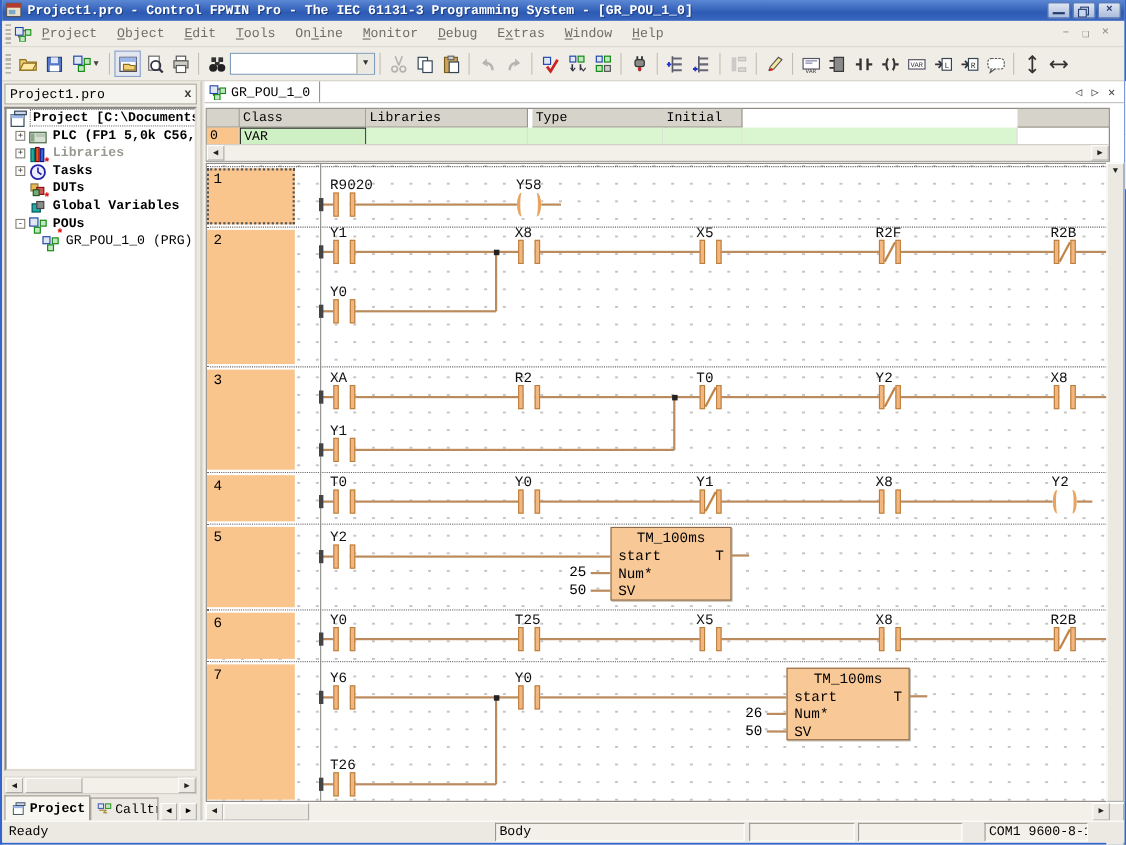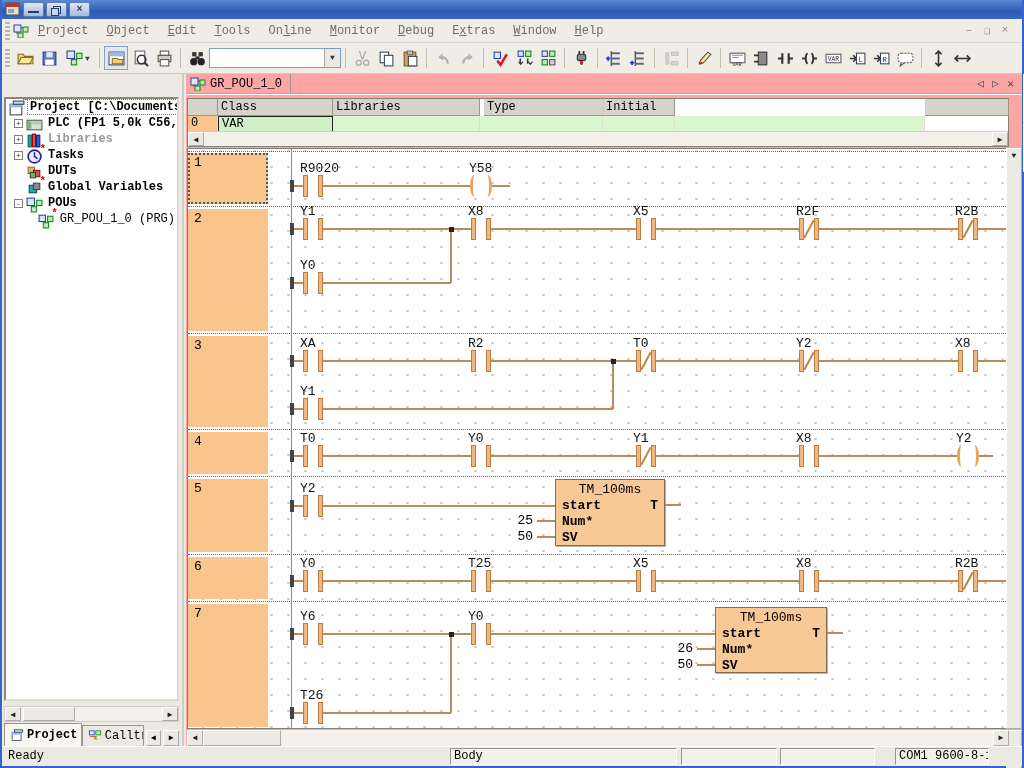--- a/index.html
+++ b/index.html
@@ -51,21 +51,21 @@
   #tree-hscroll { position:absolute; left:2px; right:3px; bottom:24px; height:16px; background:#f2f0e9; border:1px solid #cfccc2; display:flex; }
   .sb-btn { width:16px; height:100%; background:#ece9e2; border:1px outset #fff; font-size:8px; color:#222; text-align:center; line-height:14px; flex:none; }
   .sb-thumb { background:#ece9e2; border:1px outset #fff; }
   #bottom-tabs { position:absolute; left:2px; bottom:0; right:3px; height:23px; display:flex; align-items:flex-end; }
   .btab { display:flex; align-items:center; height:21px; border:1px solid #9a968c; border-bottom:none; background:#ece9e2; padding:0 5px; font-size:12px; white-space:nowrap; overflow:hidden; }
   .btab.active { background:#f8f6f0; font-weight:bold; height:23px; }
   .btab svg { margin-right:3px; flex:none; }
   .tab-arr { width:16px; height:16px; margin-left:2px; background:#ece9e2; border:1px outset #fff; font-size:8px; text-align:center; line-height:14px; }
 
   
-  #editor { position:absolute; left:184px; top:74px; right:0; bottom:20px; background:#fca5a5; }
+  #editor { position:absolute; left:184px; top:74px; right:0; bottom:20px; background:#ffffff; }
   #editor-tabbar { position:absolute; left:0; top:0; right:0; height:21px; display:flex; align-items:center; border-bottom:2px groove #fff; }
   #editor-tab { display:flex; align-items:center; font-size:12px; padding:0 8px 0 4px; height:100%; border-right:1px solid #9a968c; }
   #editor-tab svg { margin-right:4px; }
   #editor-nav { margin-left:auto; display:flex; align-items:center; font-size:11px; color:#444; margin-right:4px; }
   #editor-nav span { width:15px; text-align:center; }
 
   
   #var-table { position:absolute; left:1px; top:24px; width:822px; height:49px; background:#fff; border:1px solid #848078; }
   .vt-head { position:absolute; top:0; height:17px; background:#d6d3ca; border-right:1px solid #9a968c; border-bottom:1px solid #9a968c; font-size:12px; padding:1px 3px; white-space:nowrap; overflow:hidden; }
   .vt-cell { position:absolute; top:17px; height:16px; font-size:12px; padding:0 3px; border-right:1px solid #e0ddd4; white-space:nowrap; }
@@ -85,41 +85,42 @@
   .jdot { position:absolute; width:5px; height:5px; background:#222; }
   .cbar { position:absolute; width:5px; height:22px; background:#f4b67f; border:1px solid #b97f3e; }
   .cpatch { position:absolute; height:8px; background:#fff; }
   .cslash { position:absolute; width:2px; height:20px; background:#c08448; transform:rotate(28deg); }
   .clabel { position:absolute; font-size:13px; color:#111; white-space:nowrap; }
   .paren { position:absolute; width:9px; height:22px; }
   .paren.l { border-left:3px solid #e8a35f; border-radius:50% 0 0 50% / 50% 0 0 50%; }
   .paren.r { border-right:3px solid #e8a35f; border-radius:0 50% 50% 0 / 0 50% 50% 0; }
   .fblock { position:absolute; background:#f8c896; border:1px solid #8a6a4a; box-shadow:1px 1px 0 #b9b4a8; }
   .fb-title { text-align:center; font-size:13px; padding-top:2px; }
-  .fb-row { position:absolute; left:6px; right:6px; font-size:13px; display:flex; justify-content:space-between; white-space:nowrap;font-weight:bold; }
+  .fb-row { position:absolute; left:6px; right:6px; font-size:13px; display:flex; justify-content:space-between; white-space:nowrap; }
   .fb-val { position:absolute; font-size:13px; text-align:right; }
   #ladder-vscroll { position:absolute; right:0; top:74px; width:16px; bottom:17px; background:#f2f0e9; }
   #ladder-hscroll { position:absolute; left:1px; bottom:0; width:822px; height:16px; background:#f2f0e9; display:flex; }
 
   
   #statusbar { position:absolute; left:0; bottom:0; width:100%; height:20px; background:#ece9e2; border-top:1px solid #fff; font-size:12px; }
   #status-ready { position:absolute; left:6px; top:2px; }
   .status-box { position:absolute; top:1px; height:17px; border:1px solid; border-color:#9a968c #fff #fff #9a968c; background:#f2f0e9; padding:0 3px; font-size:12px; white-space:nowrap; overflow:hidden; }
 </style>
 </head>
 <body>
 
 <div id="window">
 
   <div id="titlebar">
     <svg width="16" height="15">
         <rect x="1" y="1" width="13" height="12" fill="#e8e0c8" stroke="#555"></rect>
         <rect x="1" y="1" width="13" height="4" fill="#b23b2e"></rect>
         <rect x="3" y="7" width="6" height="4" fill="#7da8c8"></rect>
       </svg>
+    <span id="title-text">Project1.pro - Control FPWIN Pro - The IEC 61131-3 Programming System - [GR_POU_1_0]</span>
     <div class="wbtn">
         <span class="bar"></span>
       </div>
     <div class="wbtn">
         <span class="sq"></span>
         <span class="sq2"></span>
       </div>
     <div class="wbtn">×</div>
   </div>
 
@@ -364,20 +365,24 @@
         </svg>
       </div>
       <div class="tbtn">
         <svg width="17" height="17" viewBox="0 0 16 16">
           <path d="M1 8h14M4 5L1 8l3 3M12 5l3 3-3 3" fill="none" stroke="#333" stroke-width="1.5"></path>
         </svg>
       </div>
     </div>
 
   <div id="sidebar">
+    <div id="sidebar-header">
+      <span>Project1.pro</span>
+      <span class="close">x</span>
+    </div>
     <div id="tree-box">
         <div class="tree-row" style="padding-left: 2px;">
           <div class="tree-ico">
             <svg width="17" height="17" viewBox="0 0 16 16">
               <rect x="2" y="4" width="11" height="10" fill="#fff" stroke="#345"></rect>
               <rect x="2" y="4" width="11" height="3" fill="#9db8e8"></rect>
               <rect x="5" y="1" width="10" height="3" fill="#cdd8ee" stroke="#345"></rect>
             </svg>
             <span class="star">*</span>
           </div>

